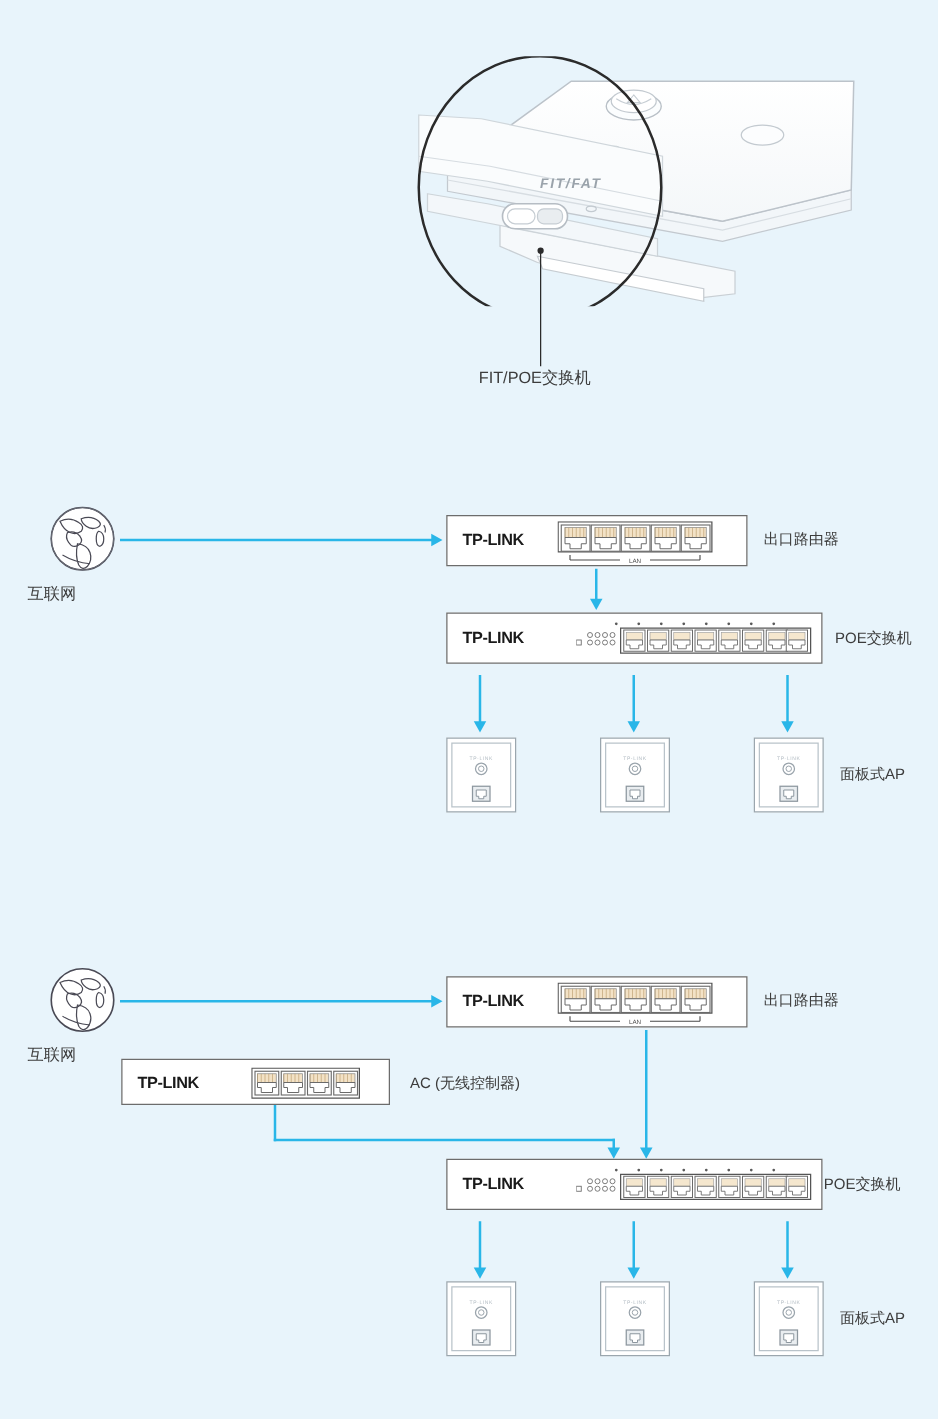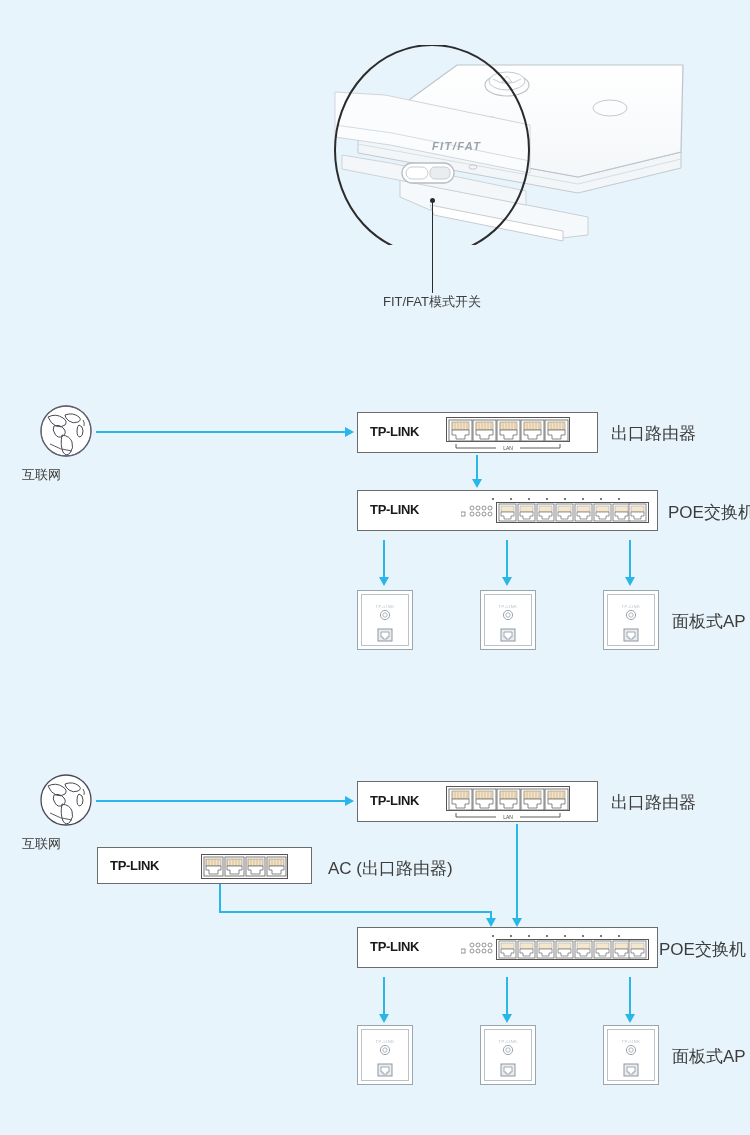--- a/index.html
+++ b/index.html
@@ -26,21 +26,21 @@
     font-weight:bold;
     color:#1a1a1a;
     letter-spacing:-0.3px;
     font-family:"Liberation Sans","DejaVu Sans",sans-serif;
     white-space:nowrap;
   }
 
   
   .label{
     position:absolute;
-    font-size:17px;
+    font-size:12px;
     color:#3c3c3c;
     white-space:nowrap;
     line-height:1;
   }
   .caption{
     position:absolute;
     font-size:12.5px;
     color:#3c3c3c;
     white-space:nowrap;
     text-align:left;
@@ -107,21 +107,21 @@
         <rect x="76" y="122" width="22" height="12" rx="6" fill="#ffffff" stroke="#c6cdd3" stroke-width="1"></rect>
         <rect x="100" y="122" width="20" height="12" rx="5" fill="#e9edf0" stroke="#c6cdd3" stroke-width="1"></rect>
       </g>
 
       <ellipse cx="102" cy="105" rx="97" ry="105" fill="none" stroke="#2b2b2b" stroke-width="2"></ellipse>
     </svg>
   </div>
 
   <div class="callout-dot" style="left:430px;top:198px;"></div>
   <div class="callout-line" style="left:432px;top:201px;height:92px;"></div>
-  <div class="label nosel" style="left:383px;top:295px;font-size:13px;">FIT/FAT模式开关</div>
+  <div class="label nosel" style="left:383px;top:295px;font-size:13px;">FIT/POE交换机</div>
 
   <div class="abs" style="left:38px;top:403px;width:56px;height:56px;">
     <svg width="56" height="56" viewBox="0 0 56 56">
       <circle cx="28" cy="28" r="25" fill="#ffffff" stroke="#4a4a55" stroke-width="1.3"></circle>
       <ellipse cx="28" cy="28" rx="25" ry="25" fill="none" stroke="#6d717c" stroke-width="0.7"></ellipse>
       <path d="M10,14 q8,-4 15,1 q5,3 2,7 q-4,3 -9,1 q-5,-2 -8,-9 z" fill="none" stroke="#4a4a55" stroke-width="1"></path>
       <path d="M27,12 q8,-3 14,2 q3,3 -1,5 q-5,2 -9,-1 q-4,-3 -4,-6 z" fill="none" stroke="#4a4a55" stroke-width="1"></path>
       <path d="M16,23 q6,-2 10,3 q3,4 -1,7 q-5,3 -8,-2 q-3,-4 -1,-8 z" fill="none" stroke="#4a4a55" stroke-width="1"></path>
       <path d="M24,32 q8,1 10,7 q2,6 -2,11 q-4,4 -7,-1 q-3,-7 -1,-17 z" fill="none" stroke="#4a4a55" stroke-width="1"></path>
       <path d="M41,22 q4,1 4,6 q0,5 -3,6 q-3,0 -3,-6 q0,-5 2,-6 z" fill="none" stroke="#4a4a55" stroke-width="1"></path>
@@ -386,21 +386,21 @@
           <g transform="translate(66,2)">
             <rect x="0" y="1" width="19" height="19" fill="#fff" stroke="#6a6a6a" stroke-width="0.9"></rect>
             <rect x="2" y="3" width="15" height="7" fill="#f3e2c6" stroke="#8a8a8a" stroke-width="0.6"></rect>
             <path d="M2,3 v7 M5,3 v7 M8,3 v7 M11,3 v7 M14,3 v7" stroke="#b99c6b" stroke-width="0.5"></path>
             <path d="M2,10 h15 v4 h-3 v4 h-9 v-4 h-3 z" fill="#ffffff" stroke="#6a6a6a" stroke-width="0.8"></path>
           </g>
         </g>
       </svg>
     </div>
   </div>
-  <div class="label nosel" style="left:328px;top:860px;">AC (出口路由器)</div>
+  <div class="label nosel" style="left:328px;top:860px;">AC (无线控制器)</div>
 
   <div class="arrowline" style="left:219px;top:884px;width:2px;height:29px;"></div>
   <div class="arrowline" style="left:219px;top:911px;width:273px;height:2px;"></div>
   <div class="arrowline" style="left:490px;top:911px;width:2px;height:8px;"></div>
   <div class="arrowhead ah-down" style="left:486px;top:918px;"></div>
 
   <div class="arrowline" style="left:516px;top:824px;width:2px;height:95px;"></div>
   <div class="arrowhead ah-down" style="left:512px;top:918px;"></div>
 
   <div class="devbox" style="left:357px;top:927px;width:301px;height:41px;">

